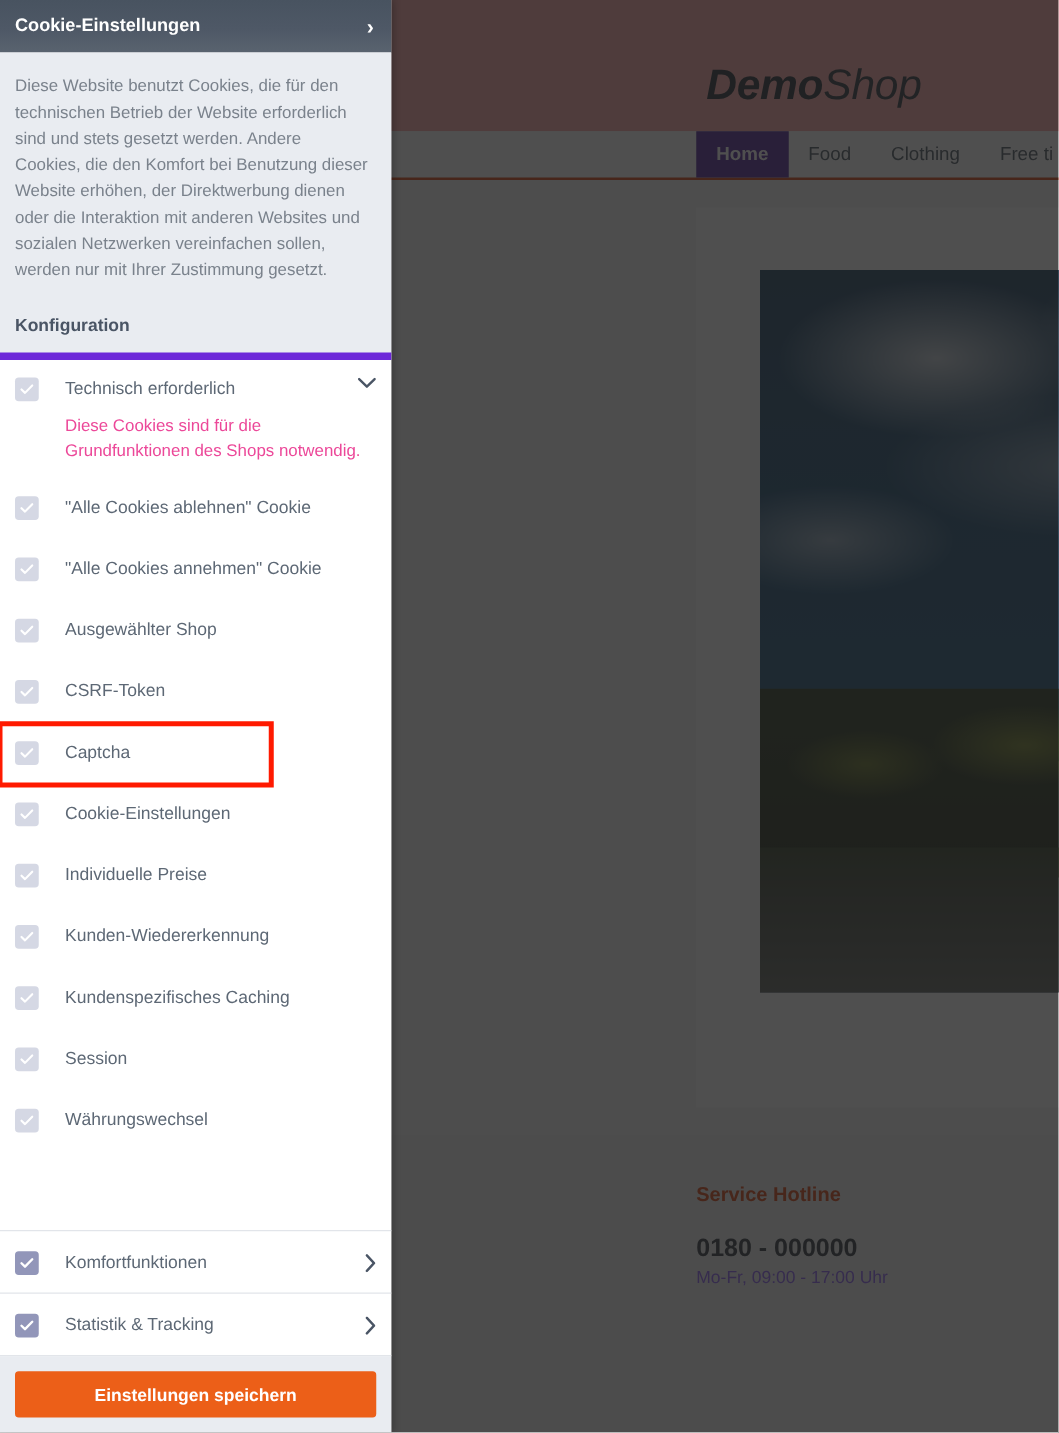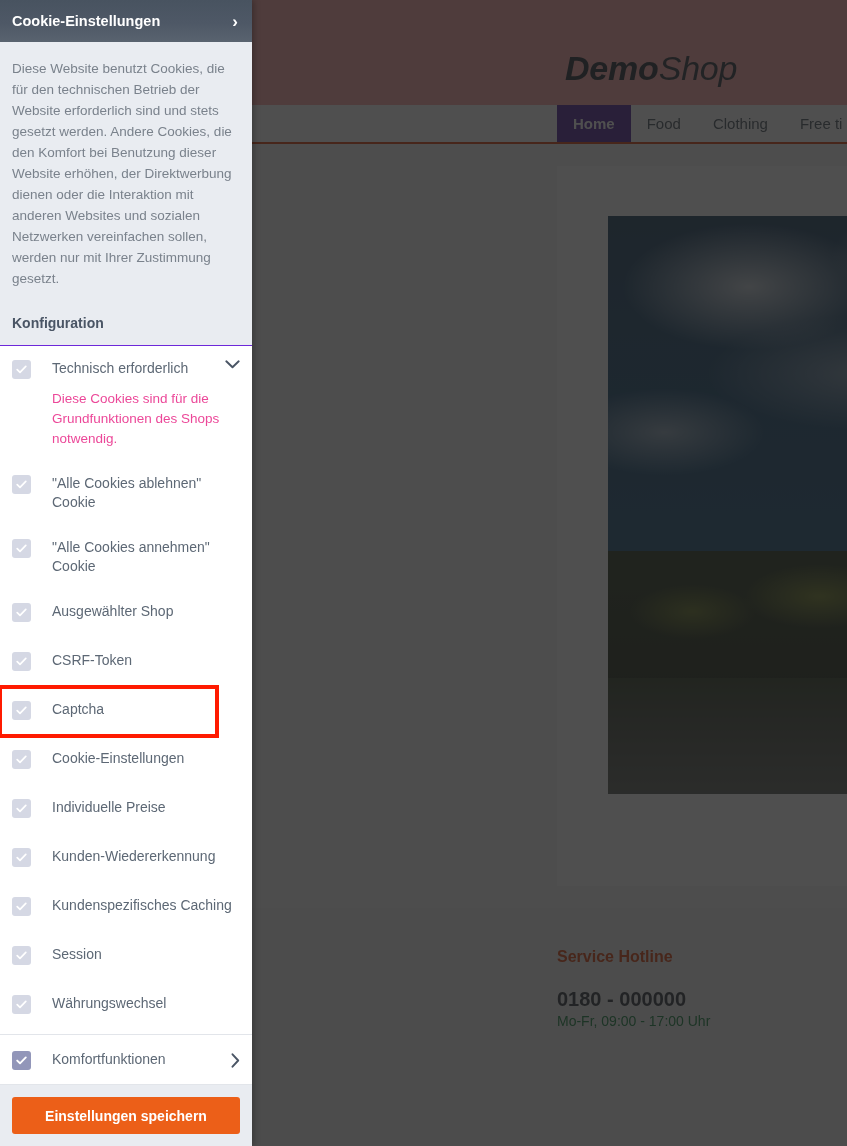--- a/index.html
+++ b/index.html
@@ -159,37 +159,37 @@
     margin-bottom: 24px;
   }
   .footer-phone {
     font-size: 20px;
     font-weight: bold;
     color: #2b3238;
     margin-bottom: 2px;
   }
   .footer-hours {
     font-size: 14px;
-    color: #15803d;
+    color: #8b5cf6;
   }
 
   
   .overlay {
     position: absolute;
     inset: 0;
     background: rgba(32, 32, 32, 0.79);
     z-index: 50;
   }
 
   
   .cookie-panel {
     position: absolute;
     left: 0;
     top: 0;
-    width: 252px;
+    width: 313px;
     height: 1146px;
     z-index: 100;
     background: #ffffff;
     display: flex;
     flex-direction: column;
     box-shadow: 2px 0 6px rgba(0,0,0,0.25);
   }
 
   .cp-header {
     height: 42px;
@@ -219,21 +219,21 @@
   }
   .cp-intro-text {
     font-size: 13.5px;
     line-height: 21px;
     color: #7a828c;
   }
 
   .cp-konfig {
     background: #e9ecf1;
     padding: 12px 2px 14px 12px;
-    border-bottom: 1px solid #6d28d9;
+    border-bottom: 6px solid #6d28d9;
   }
   .cp-konfig-title {
     font-size: 14px;
     font-weight: bold;
     color: #4a5565;
   }
 
   .cp-scroll {
     flex: 1 1 auto;
     overflow-y: auto;
@@ -506,20 +506,33 @@
               <path d="M2.2 6.6 L5 9.3 L10.8 3.4" stroke="#ffffff" stroke-width="1.9" fill="none" stroke-linecap="round" stroke-linejoin="round"></path>
             </svg>
         </span>
         <span class="cp-label">Komfortfunktionen</span>
         <span class="cp-chevron-right">
           <svg width="9" height="15" viewBox="0 0 9 15" aria-hidden="true">
               <path d="M1.5 1.3 L7.2 7.5 L1.5 13.7" stroke="#4a5565" stroke-width="1.9" fill="none" stroke-linecap="round" stroke-linejoin="round"></path>
             </svg>
         </span>
       </div>
+      <div class="cp-row">
+        <span class="cbox enabled">
+          <svg width="13" height="13" viewBox="0 0 13 13" aria-hidden="true">
+              <path d="M2.2 6.6 L5 9.3 L10.8 3.4" stroke="#ffffff" stroke-width="1.9" fill="none" stroke-linecap="round" stroke-linejoin="round"></path>
+            </svg>
+        </span>
+        <span class="cp-label">Statistik &amp; Tracking</span>
+        <span class="cp-chevron-right">
+          <svg width="9" height="15" viewBox="0 0 9 15" aria-hidden="true">
+              <path d="M1.5 1.3 L7.2 7.5 L1.5 13.7" stroke="#4a5565" stroke-width="1.9" fill="none" stroke-linecap="round" stroke-linejoin="round"></path>
+            </svg>
+        </span>
+      </div>
     </div>
 
     <div class="cp-footer">
       <button class="cp-save-btn">Einstellungen speichern</button>
     </div>
 
   </div>
 </div>
 
 </body></html>

